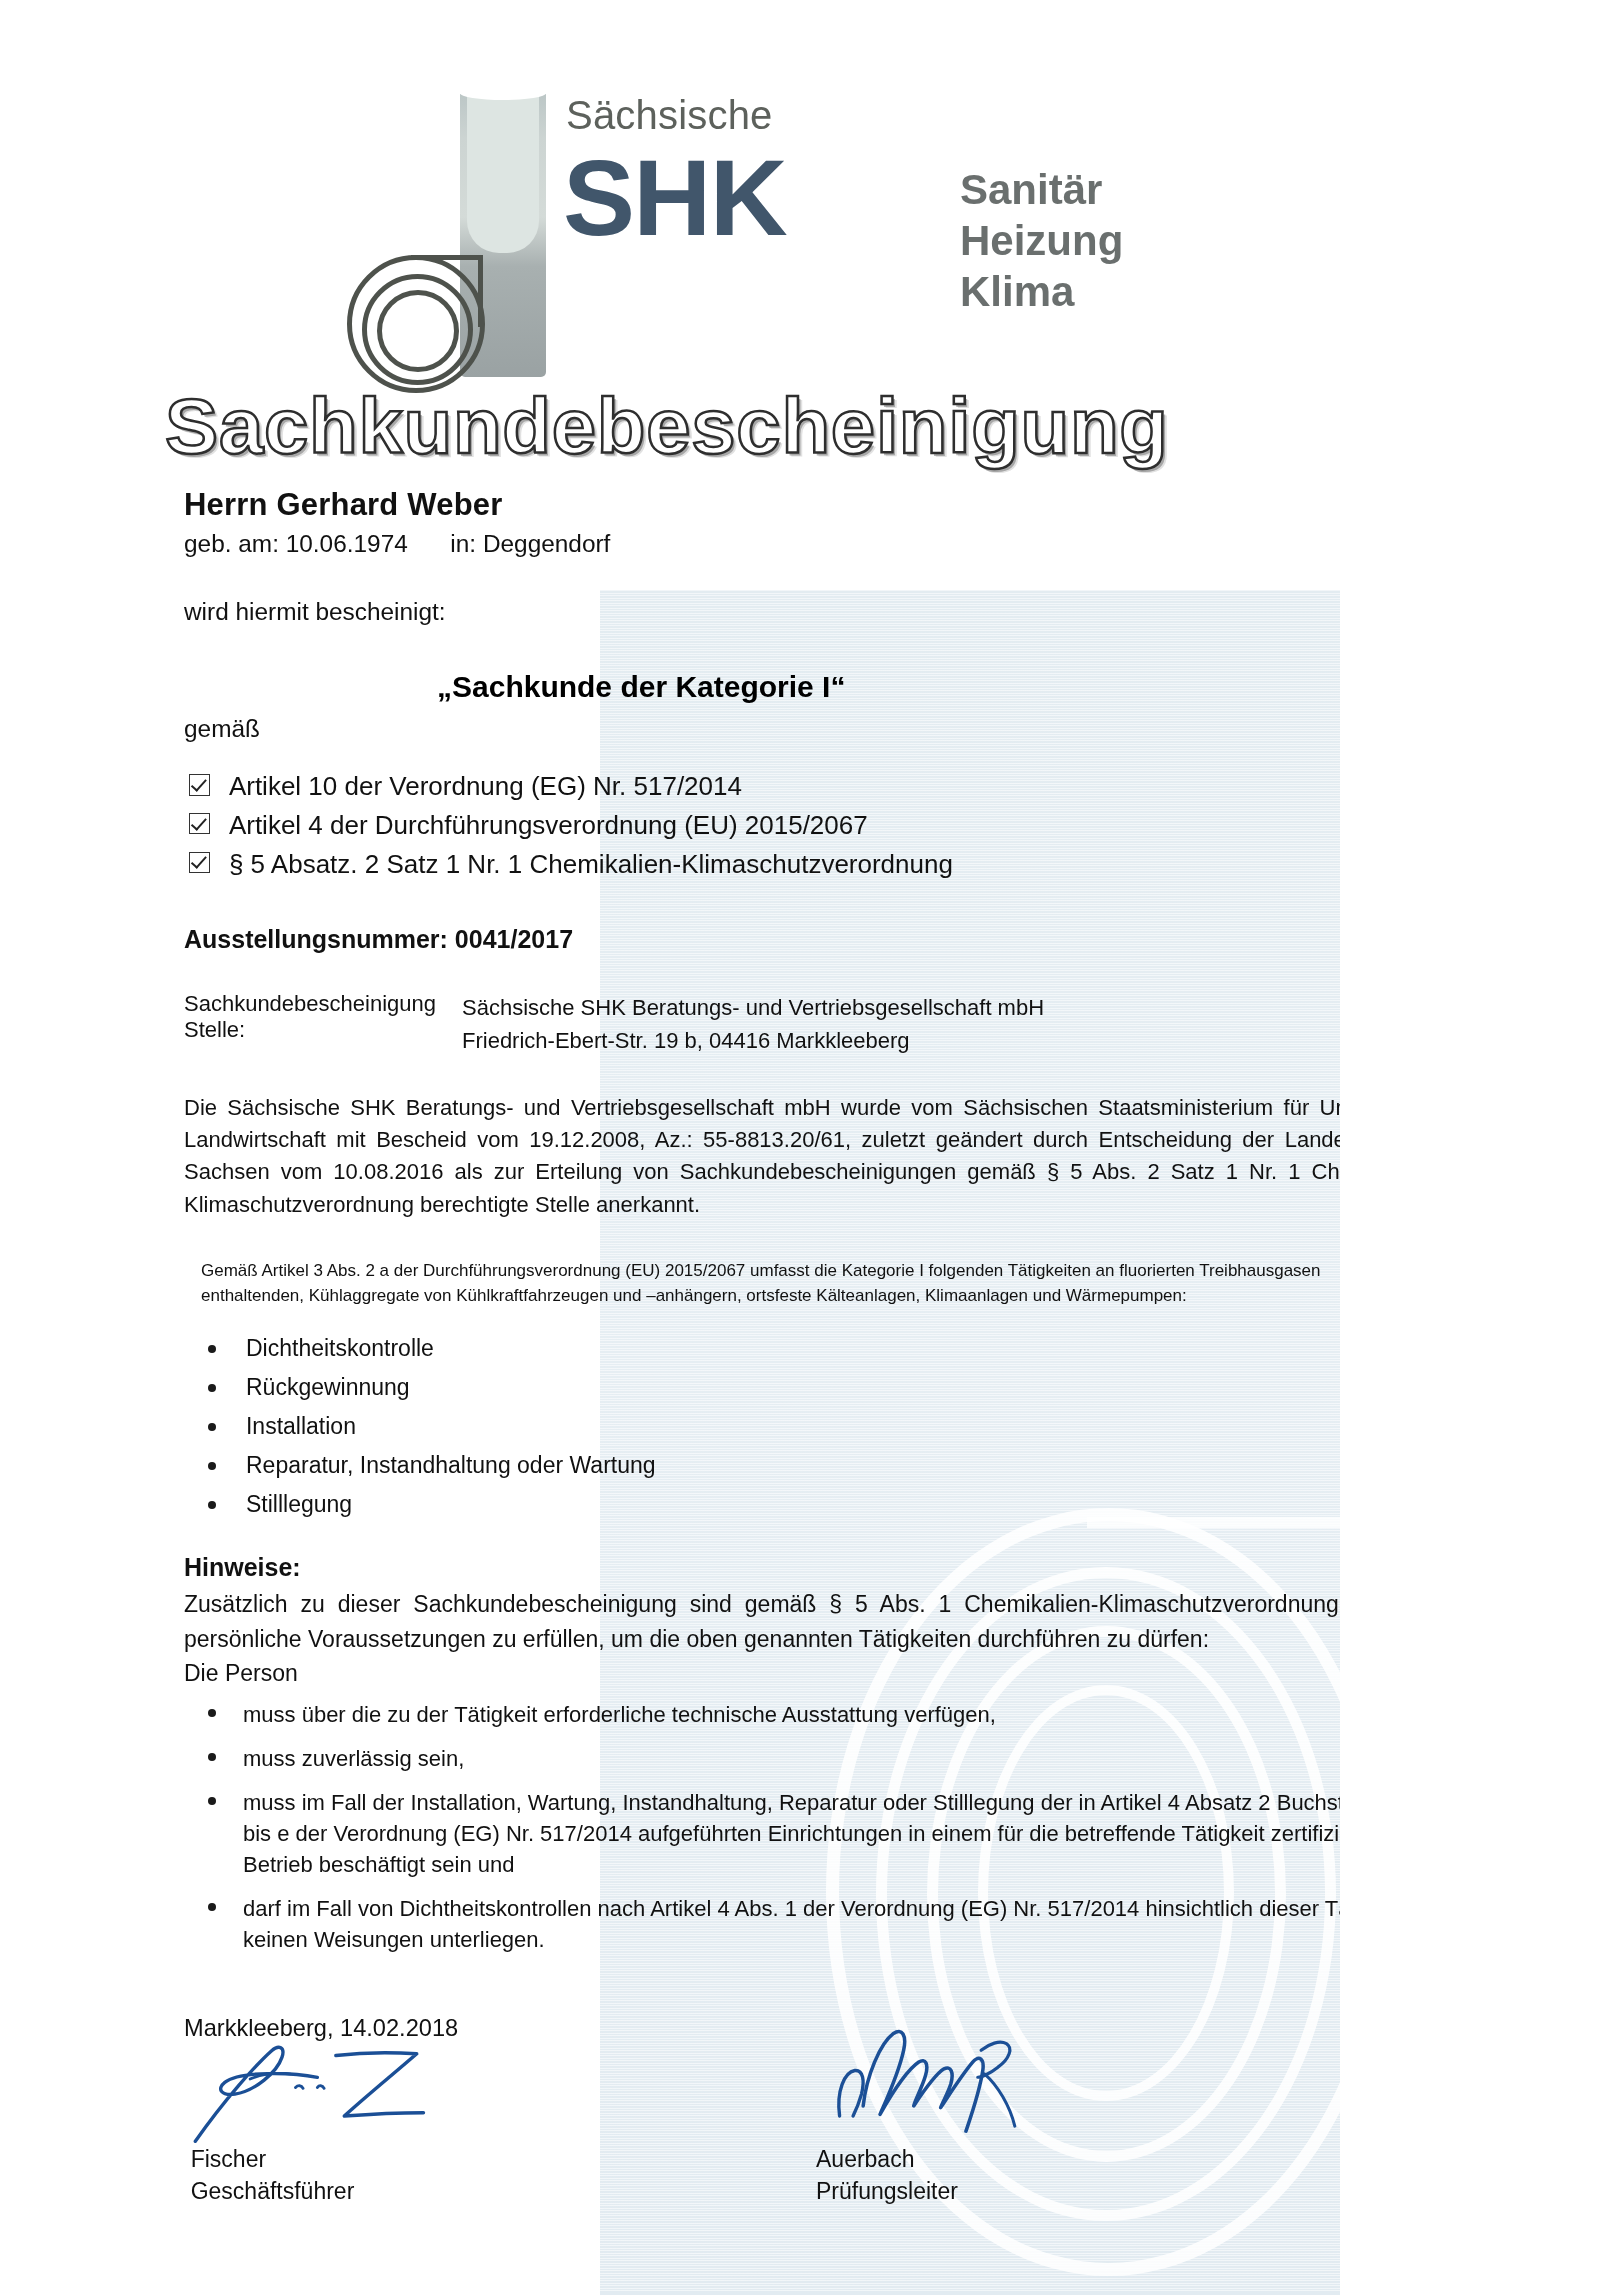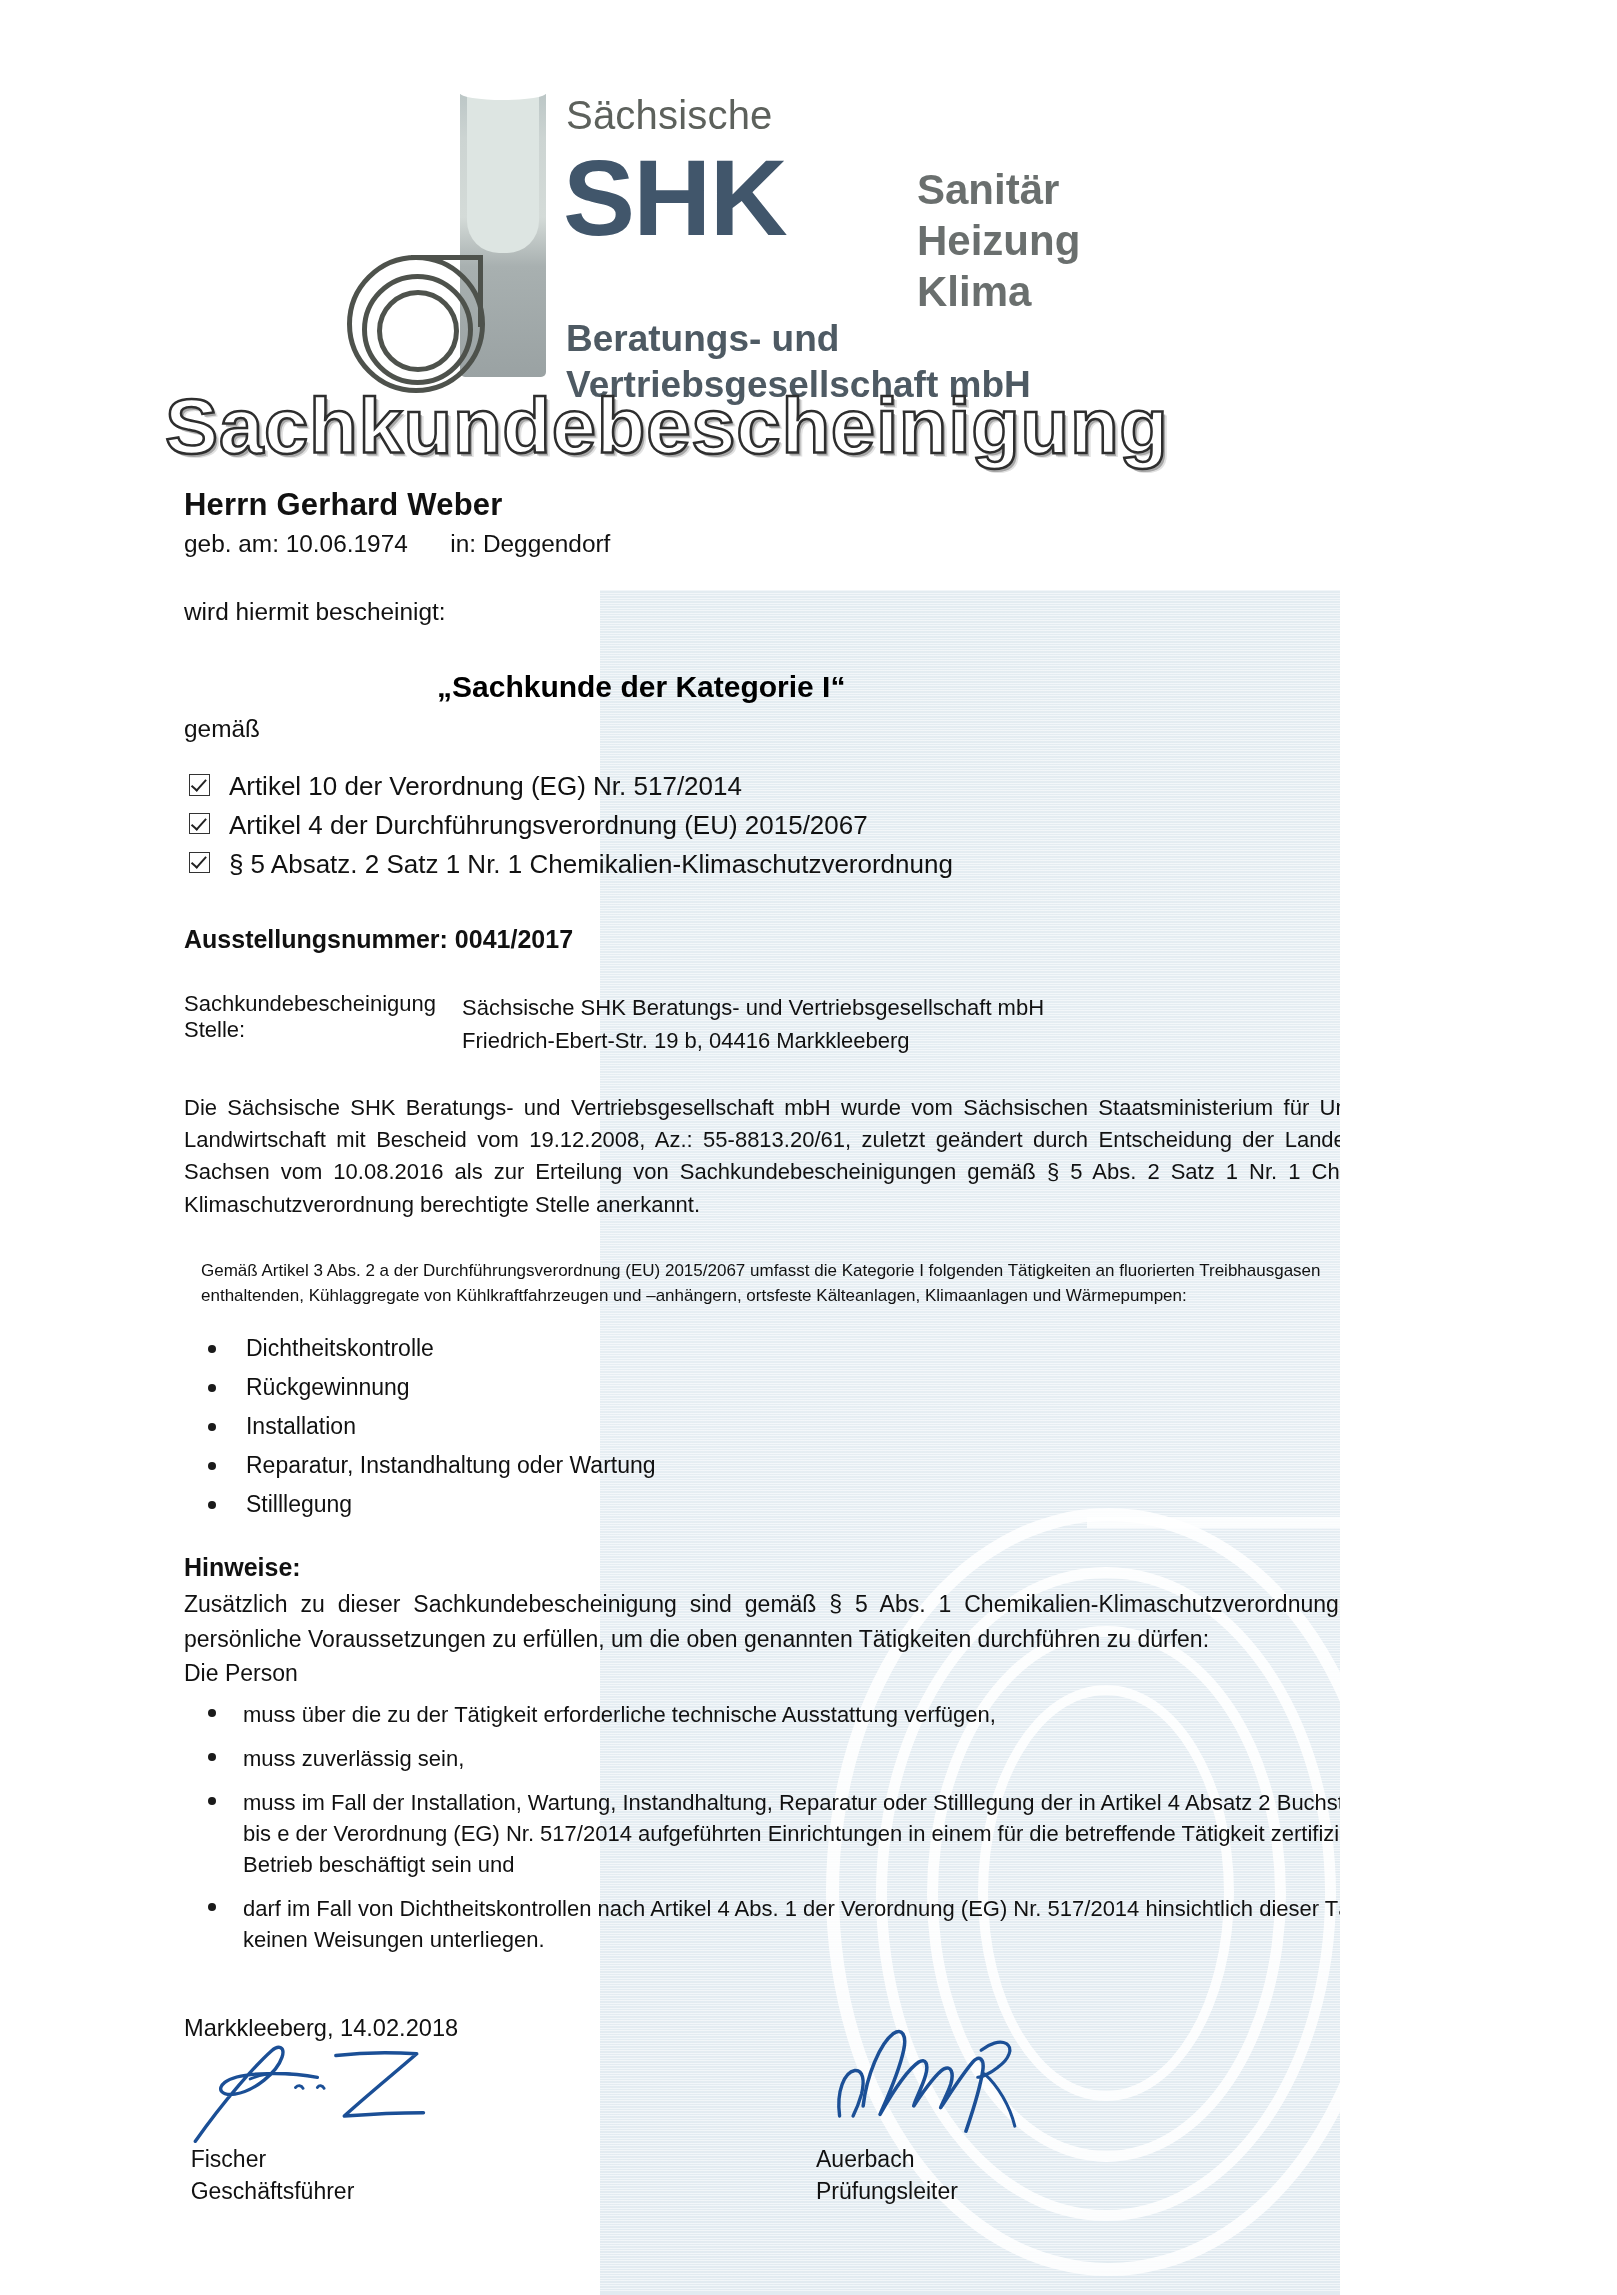--- a/index.html
+++ b/index.html
@@ -137,21 +137,21 @@
     left: 563px;
     top: 101px;
     font-size: 108px;
     font-weight: bold;
     color: #41566b;
     letter-spacing: -1.7px;
     line-height: 0.95;
   }
   .logo-shk-right {
     position: absolute;
-    left: 917px;
+    left: 960px;
     top: 118px;
     font-size: 42px;
     line-height: 1.22;
     color: #6a6f6e;
     font-weight: 600;
   }
   .logo-beratungs {
     position: absolute;
     left: 566px;
     top: 270px;
@@ -359,24 +359,20 @@
 
     <div class="logo-saechsische">Sächsische</div>
     <div class="logo-shk">SHK</div>
 
     <div class="logo-shk-right">
       <div>Sanitär</div>
       <div>Heizung</div>
       <div>Klima</div>
     </div>
 
-    <div class="logo-beratungs">
-      <div>Beratungs- und</div>
-      <div>Vertriebsgesellschaft mbH</div>
-    </div>
   </div>
 
   <div class="doc-title layer">Sachkundebescheinigung</div>
 
   <div class="body-wrap layer">
 
     <p class="recipient-name">Herrn Gerhard Weber</p>
 
     <p class="recipient-meta">
       <span>geb. am:</span>

